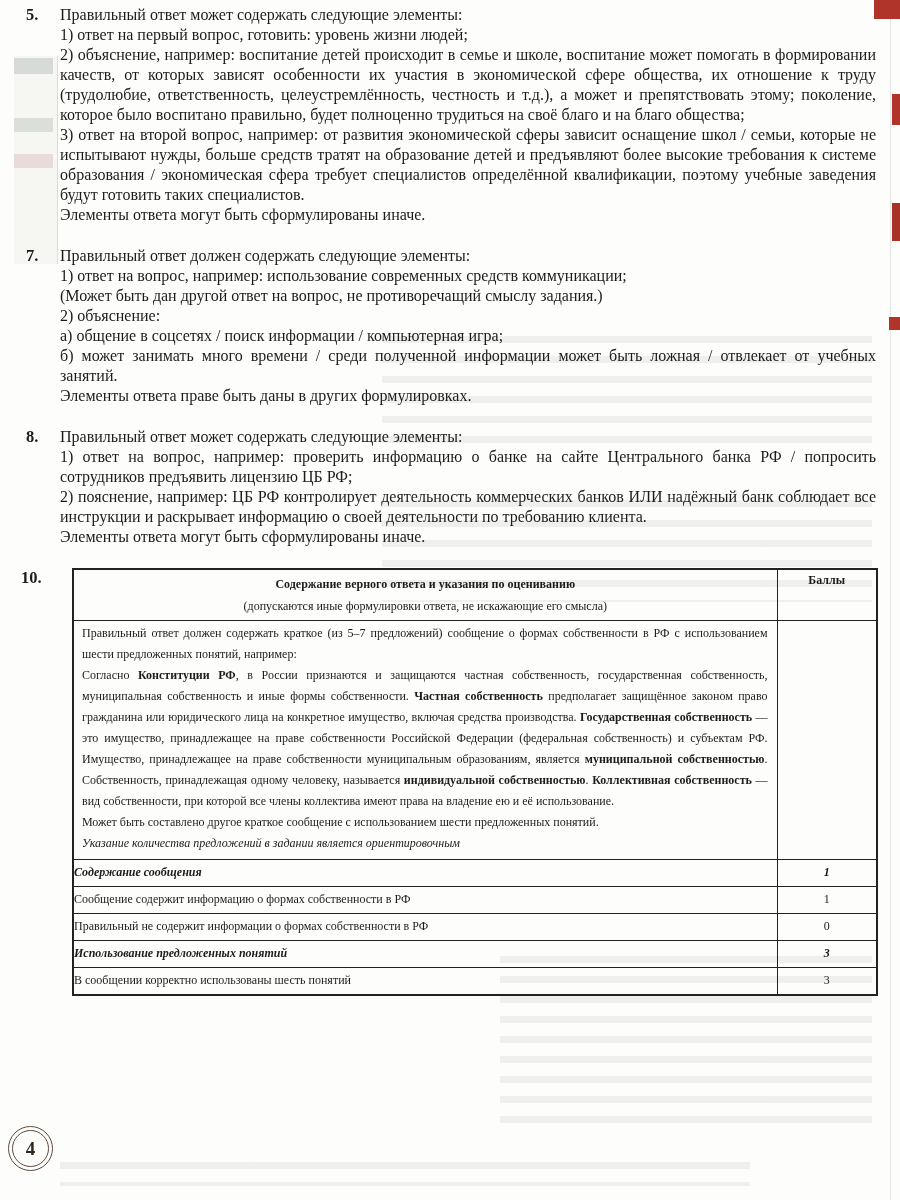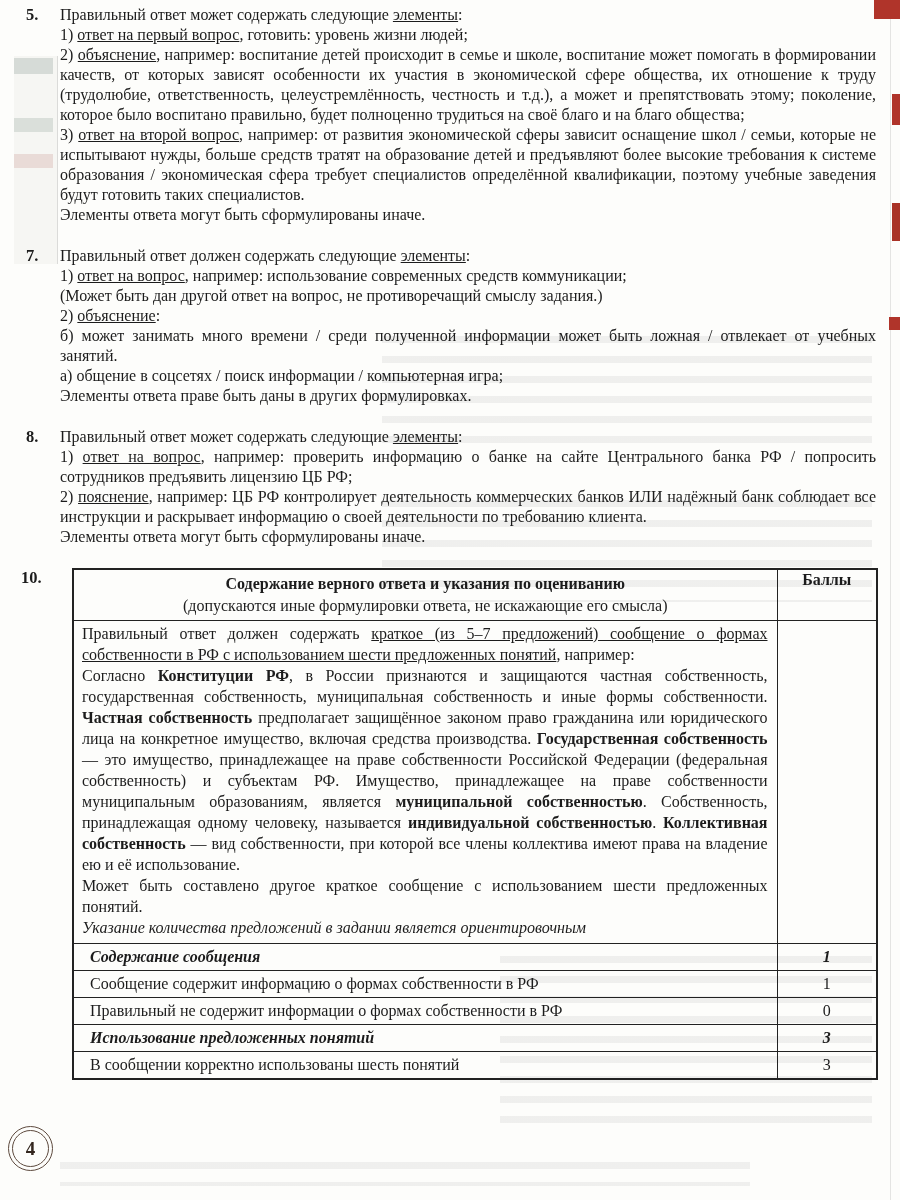--- a/index.html
+++ b/index.html
@@ -1,50 +1,50 @@
 <!DOCTYPE html>
 <html lang="ru"><head>
 <meta charset="utf-8">
 <style>
   * { margin:0; padding:0; box-sizing:border-box; }
   html,body { width:900px; height:1200px; }
   body {
     font-family:"Liberation Serif","DejaVu Serif",serif;
     background:#fdfdfb; color:#1c1c1c; position:relative; overflow:hidden;
   }
-  .u { text-decoration:underline; }
+  .u { }
   .b { font-weight:bold; }
   .i { font-style:italic; }
 
   .content { position:relative; z-index:2; padding-top:5px; width:900px; }
 
   .item { position:relative; }
   .item + .item { margin-top:21px; }
   .item .num {
     position:absolute; left:26px; top:0; width:40px;
     font-weight:bold; font-size:16.5px; line-height:20px;
   }
   .item-10 .num { left:21px; }
   .item .body {
     margin-left:60px; margin-right:24px;
     text-align:justify; font-size:16px; line-height:20px;
   }
   .item .body p { margin:0; }
 
   
   .item-10 .body { margin-left:72px; margin-right:22px; text-align:left; }
-  table.anstable { border-collapse:collapse; width:100%; border:2px solid #222; font-size:16px; }
+  table.anstable { border-collapse:collapse; width:100%; border:2px solid #222; font-size:12px; }
   table.anstable td { border:1.6px solid #222; vertical-align:top; }
   .hdr-cell { text-align:center; padding:3px 8px; line-height:22px; }
   .hdr-title { font-weight:bold; }
   .score-col { width:100px; text-align:center; }
   .score-hdr { font-weight:bold; vertical-align:middle; text-align:center; }
   .main-cell { padding:2px 9px 5px 8px; text-align:justify; line-height:21px; }
   .main-cell p { margin:0; }
-  .row-label { padding:2px 9px 3px 16px; line-height:21px; }
+  .row-label { padding:2px 9px 3px 0; line-height:21px; }
   .row-score { text-align:center; padding:2px 4px; line-height:21px; }
   tr.section-row td { font-weight:bold; font-style:italic; }
 
   
   .page-circle {
     position:absolute; left:8px; top:1126px; width:45px; height:45px; z-index:3;
     border:1.6px solid #5d4a3e; border-radius:50%;
     display:flex; align-items:center; justify-content:center;
   }
   .page-circle::before {
@@ -114,22 +114,22 @@
     </div>
   </section>
 
   <section class="item item-7">
     <div class="num">7.</div>
     <div class="body">
       <p><span>Правильный ответ должен содержать следующие </span><span class="u">элементы</span><span>:</span></p>
       <p><span>1) </span><span class="u">ответ на вопрос</span><span>, например: использование современных средств коммуникации;</span></p>
       <p><span>(Может быть дан другой ответ на вопрос, не противоречащий смыслу задания.)</span></p>
       <p><span>2) </span><span class="u">объяснение</span><span>:</span></p>
+      <p><span>а) общение в соцсетях / поиск информации / компьютерная игра;</span></p>
       <p><span>б) может занимать много времени / среди полученной информации может быть ложная / отвлекает от учебных занятий.</span></p>
-      <p><span>а) общение в соцсетях / поиск информации / компьютерная игра;</span></p>
       <p><span>Элементы ответа праве быть даны в других формулировках.</span></p>
     </div>
   </section>
 
   <section class="item item-8">
     <div class="num">8.</div>
     <div class="body">
       <p><span>Правильный ответ может содержать следующие </span><span class="u">элементы</span><span>:</span></p>
       <p><span>1) </span><span class="u">ответ на вопрос</span><span>, например: проверить информацию о банке на сайте Центрального банка РФ / попросить сотрудников предъявить лицензию ЦБ РФ;</span></p>
       <p><span>2) </span><span class="u">пояснение</span><span>, например: ЦБ РФ контролирует деятельность коммерческих банков ИЛИ надёжный банк соблюдает все инструкции и раскрывает информацию о своей деятельности по требованию клиента.</span></p>

